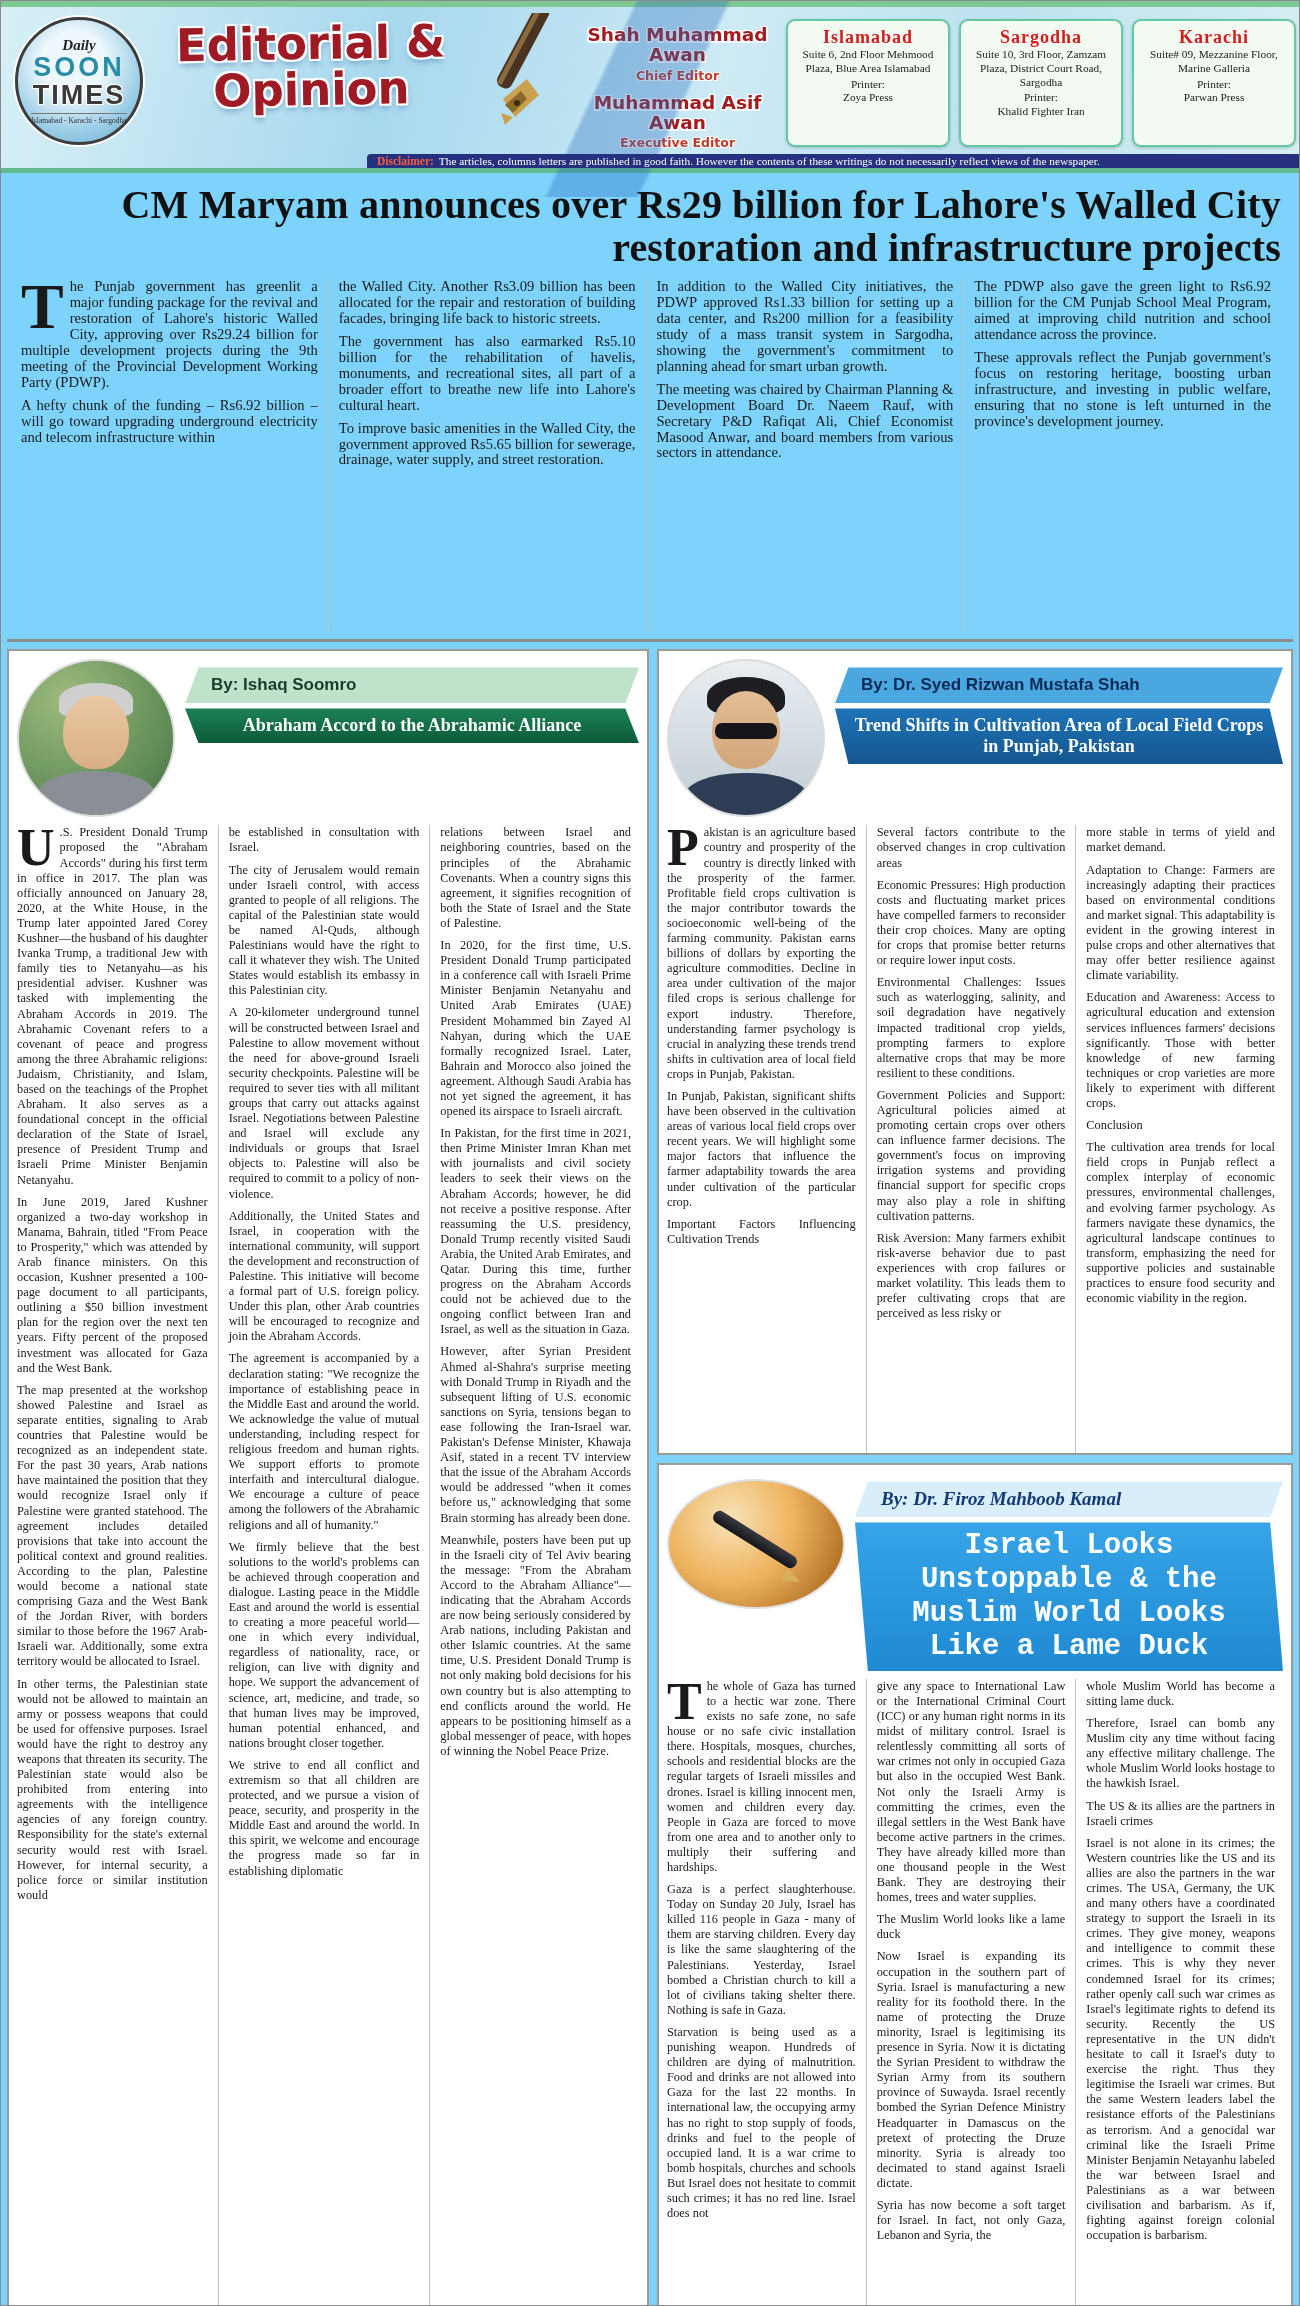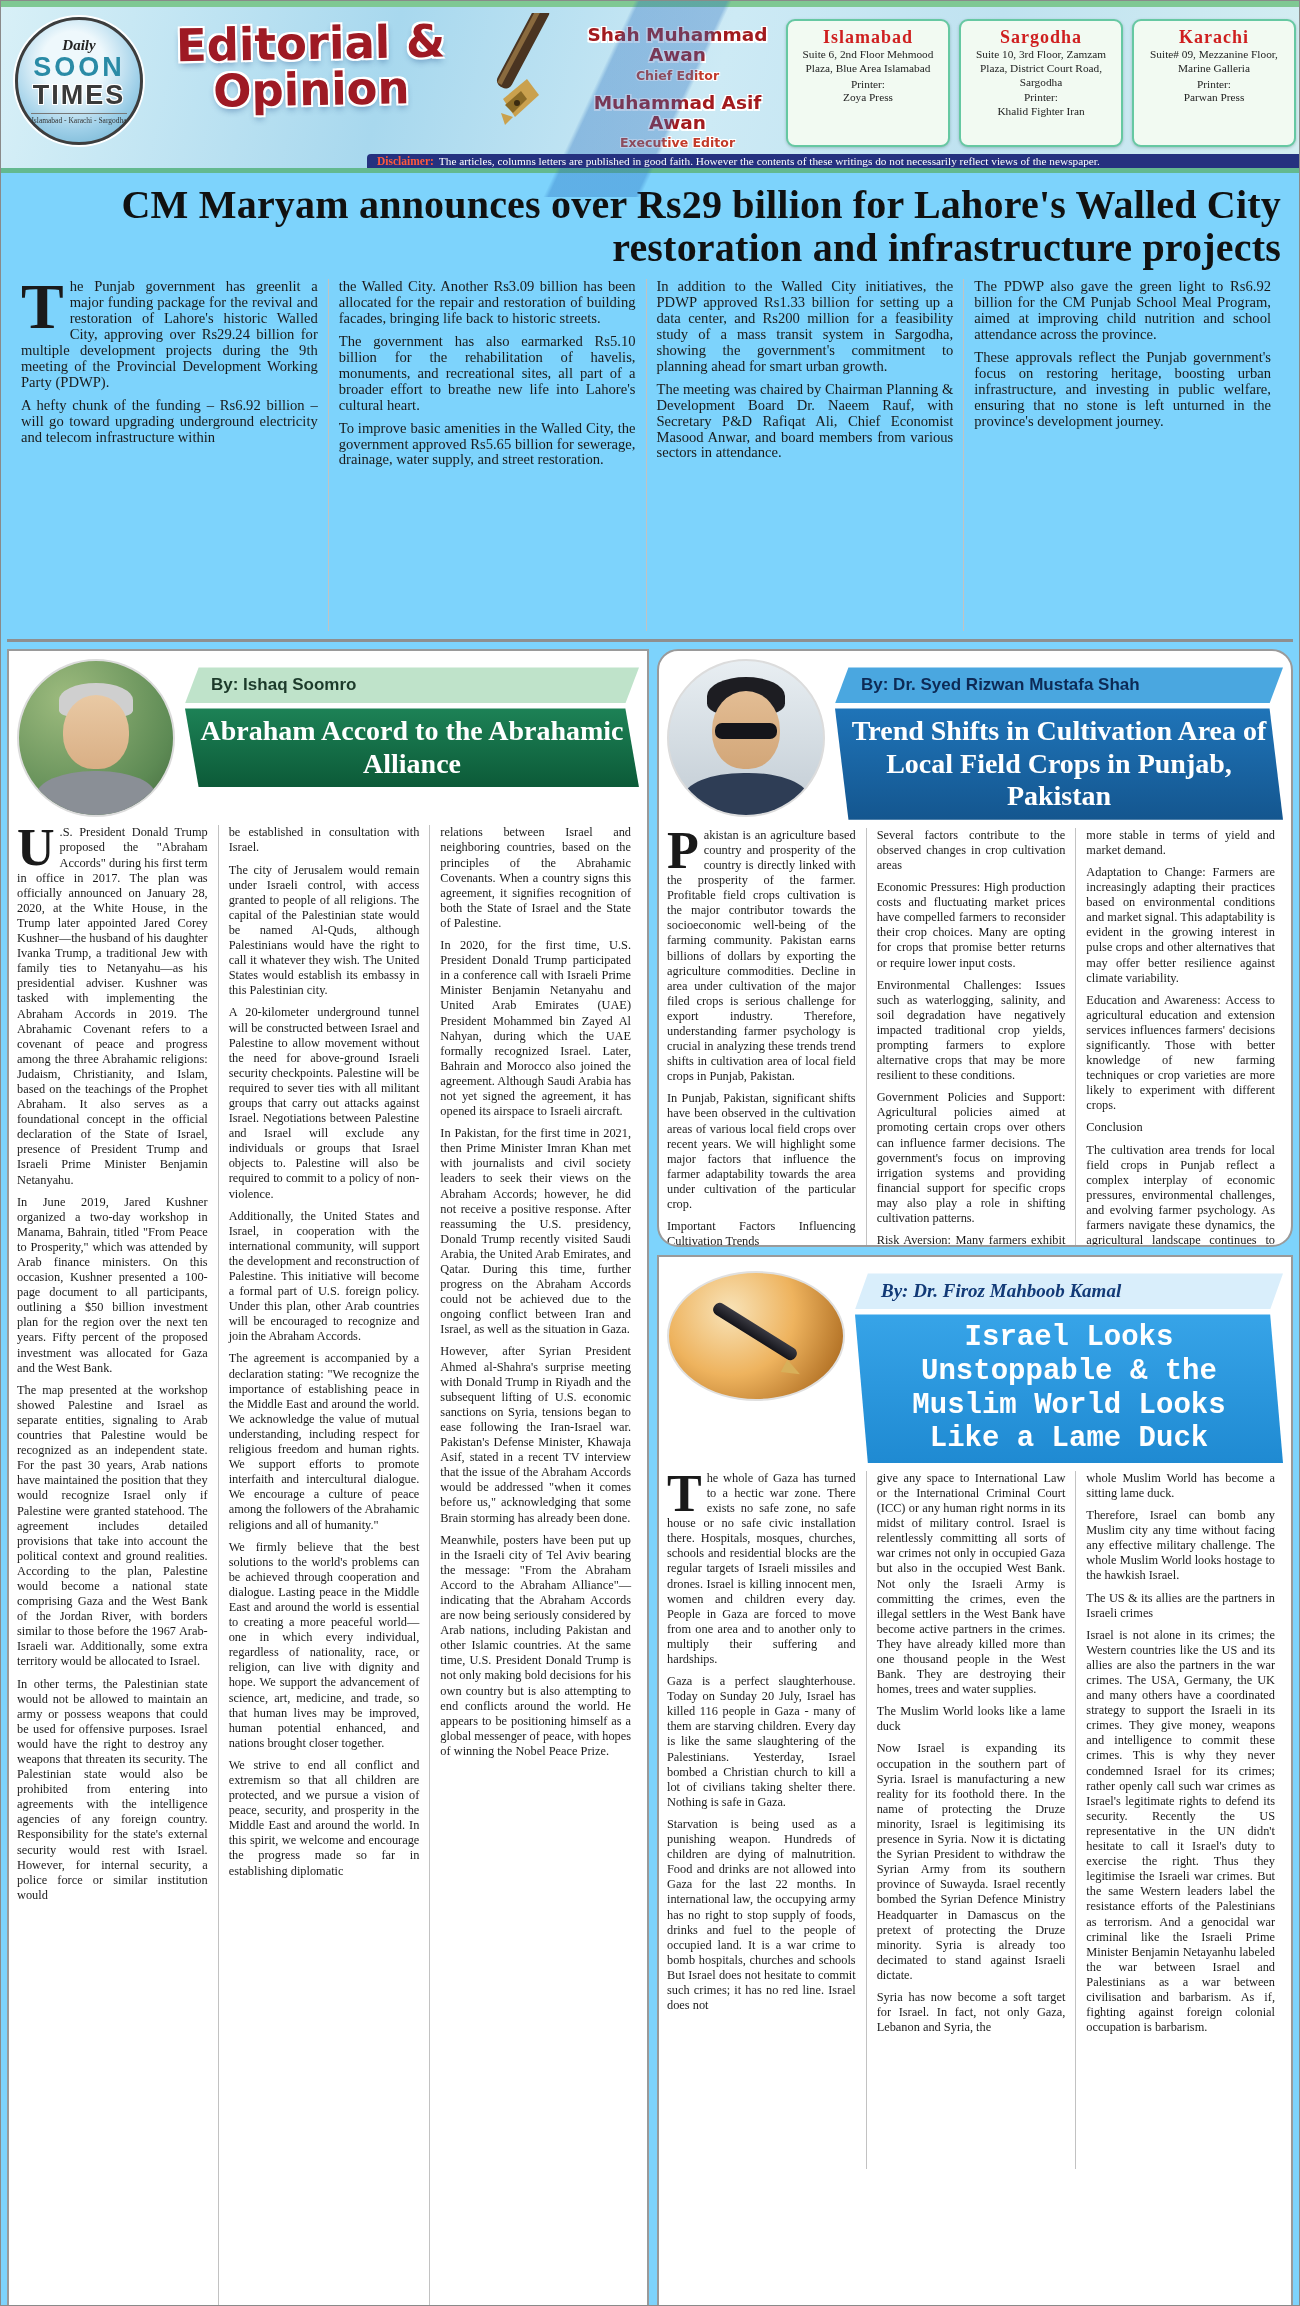--- a/index.html
+++ b/index.html
@@ -72,32 +72,32 @@
   .col:first-child { border-left:none; padding-left:2px; }
   .lead-body { height:352px; }
   .lead-body .col p { font-size:14.6px; line-height:15.9px; text-align:justify; margin-bottom:7px; }
   .lead-body .dropcap { float:left; font-size:64px; line-height:48px; font-weight:bold; padding:4px 6px 0 0; }
   .big-divider { flex:none; border-top:3px solid #8f8f8f; margin:8px 6px 0; }
   
   .split { flex:1; display:flex; padding:7px 6px 6px; gap:8px; }
   .panel { border:2px solid #9a9a9a; background:#fff; overflow:hidden; }
   .article-left { width:642px; flex:none; height:1669px; }
   .right-stack { flex:1; display:flex; flex-direction:column; gap:8px; }
-  .article-rt { height:598px;border-radius:21px; }
+  .article-rt { height:806px; }
   .article-rb { flex:1; }
   .art-header { display:flex; align-items:flex-start; padding:8px 8px 4px; position:relative; }
   .banners { flex:1; margin-left:10px; margin-top:8px; }
   .byline-banner {
     height:36px; display:flex; align-items:center; padding-left:26px;
     font-family:"Liberation Sans",sans-serif; font-weight:bold; font-size:17px;
     clip-path:polygon(3% 0, 100% 0, 97% 100%, 0 100%);
   }
   .title-banner {
     margin-top:5px; padding:7px 14px; text-align:center; color:#fff; font-weight:bold;
-    font-size:28px; line-height:1.16; clip-path:polygon(0 0, 97% 0, 100% 100%, 3% 100%);
+    font-size:18px; line-height:1.16; clip-path:polygon(0 0, 97% 0, 100% 100%, 3% 100%);
   }
   .green .byline-banner { background:#bfe3ca; color:#1c3a2a; }
   .green .title-banner { background:linear-gradient(180deg,#1d8256,#0c5a38); font-family:"Liberation Serif",serif; }
   .blue .byline-banner { background:#4aa7e0; color:#0d2a55; }
   .blue .title-banner { background:linear-gradient(180deg,#1f74b8,#14568f); font-family:"Liberation Serif",serif; }
   .lightblue .byline-banner { background:#d9eefb; color:#123a77; font-style:italic; font-family:"Liberation Serif",serif; font-size:19px; }
   .lightblue .title-banner { background:linear-gradient(180deg,#37a4e8,#1f8ad2); font-family:Liberation Mono, monospace; font-size:29px; }
   
   .avatar { width:158px; height:158px; border-radius:50%; flex:none; position:relative; overflow:hidden; border:2px solid #dcdcdc; }
   .avatar .head { position:absolute; left:50%; transform:translateX(-50%); border-radius:50% 50% 46% 46%; }

